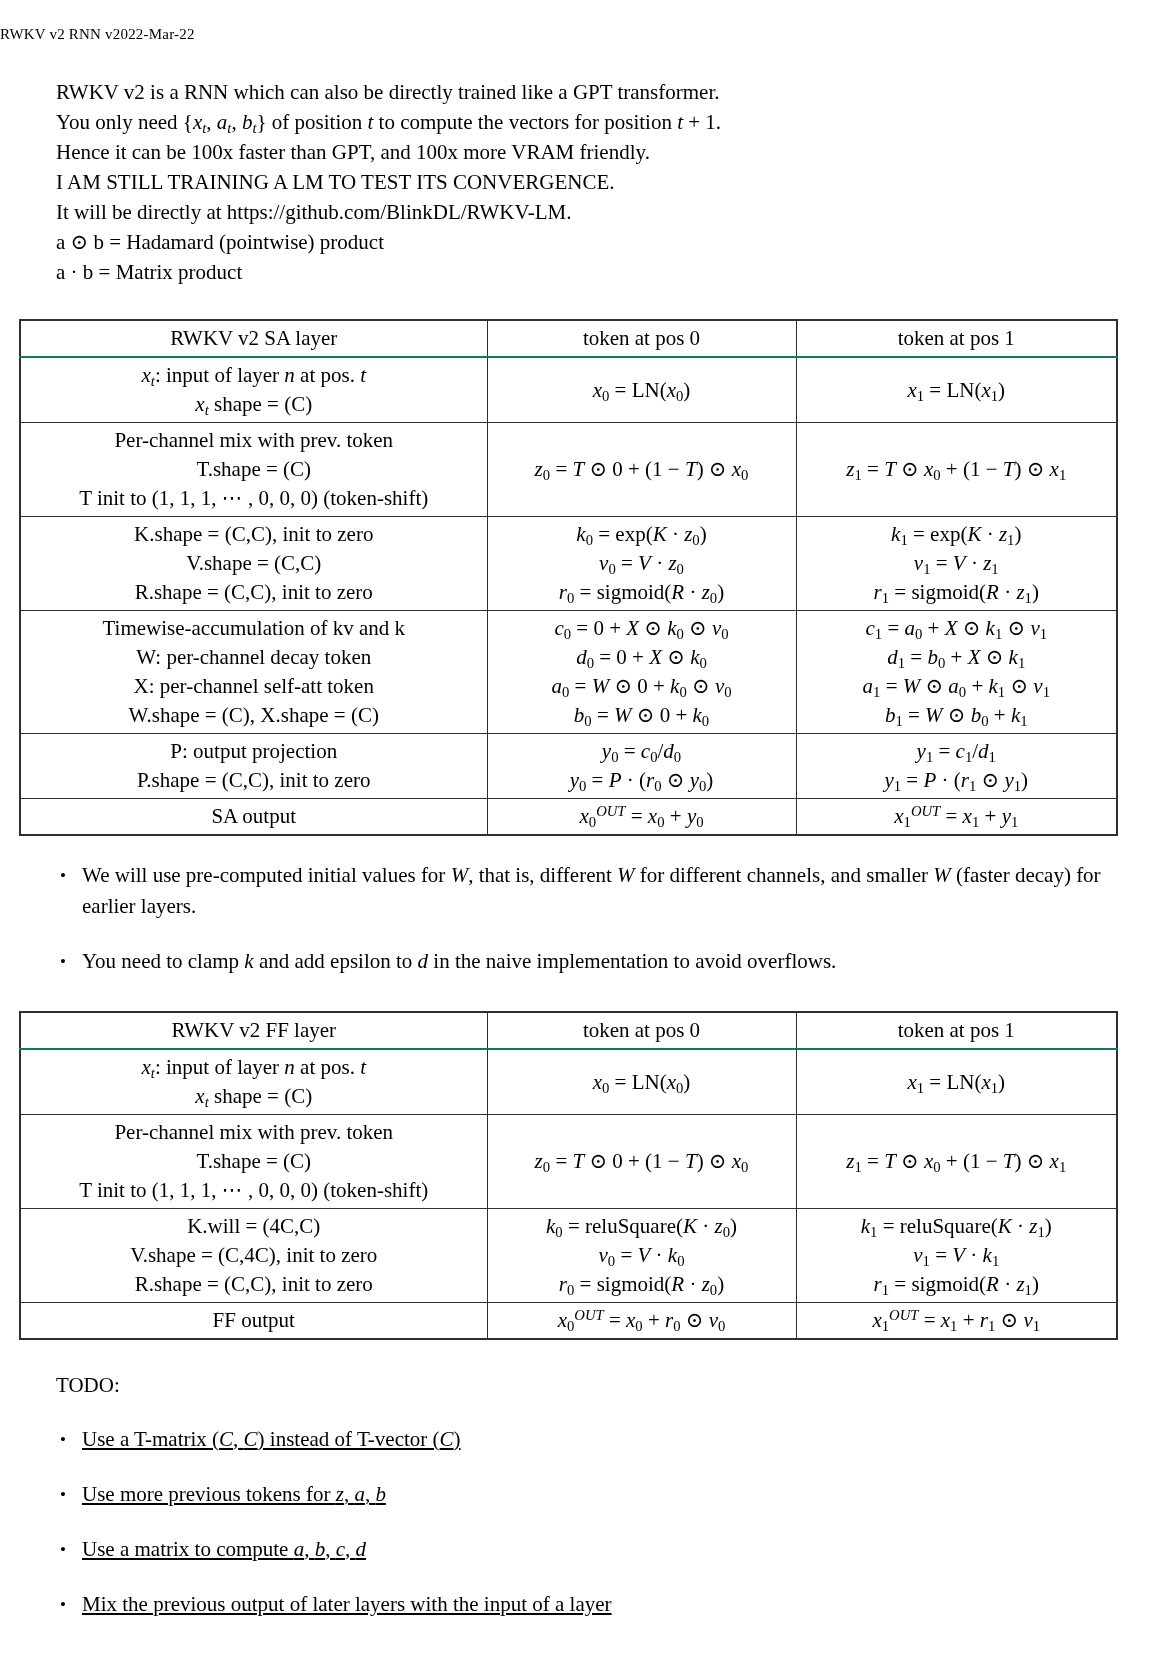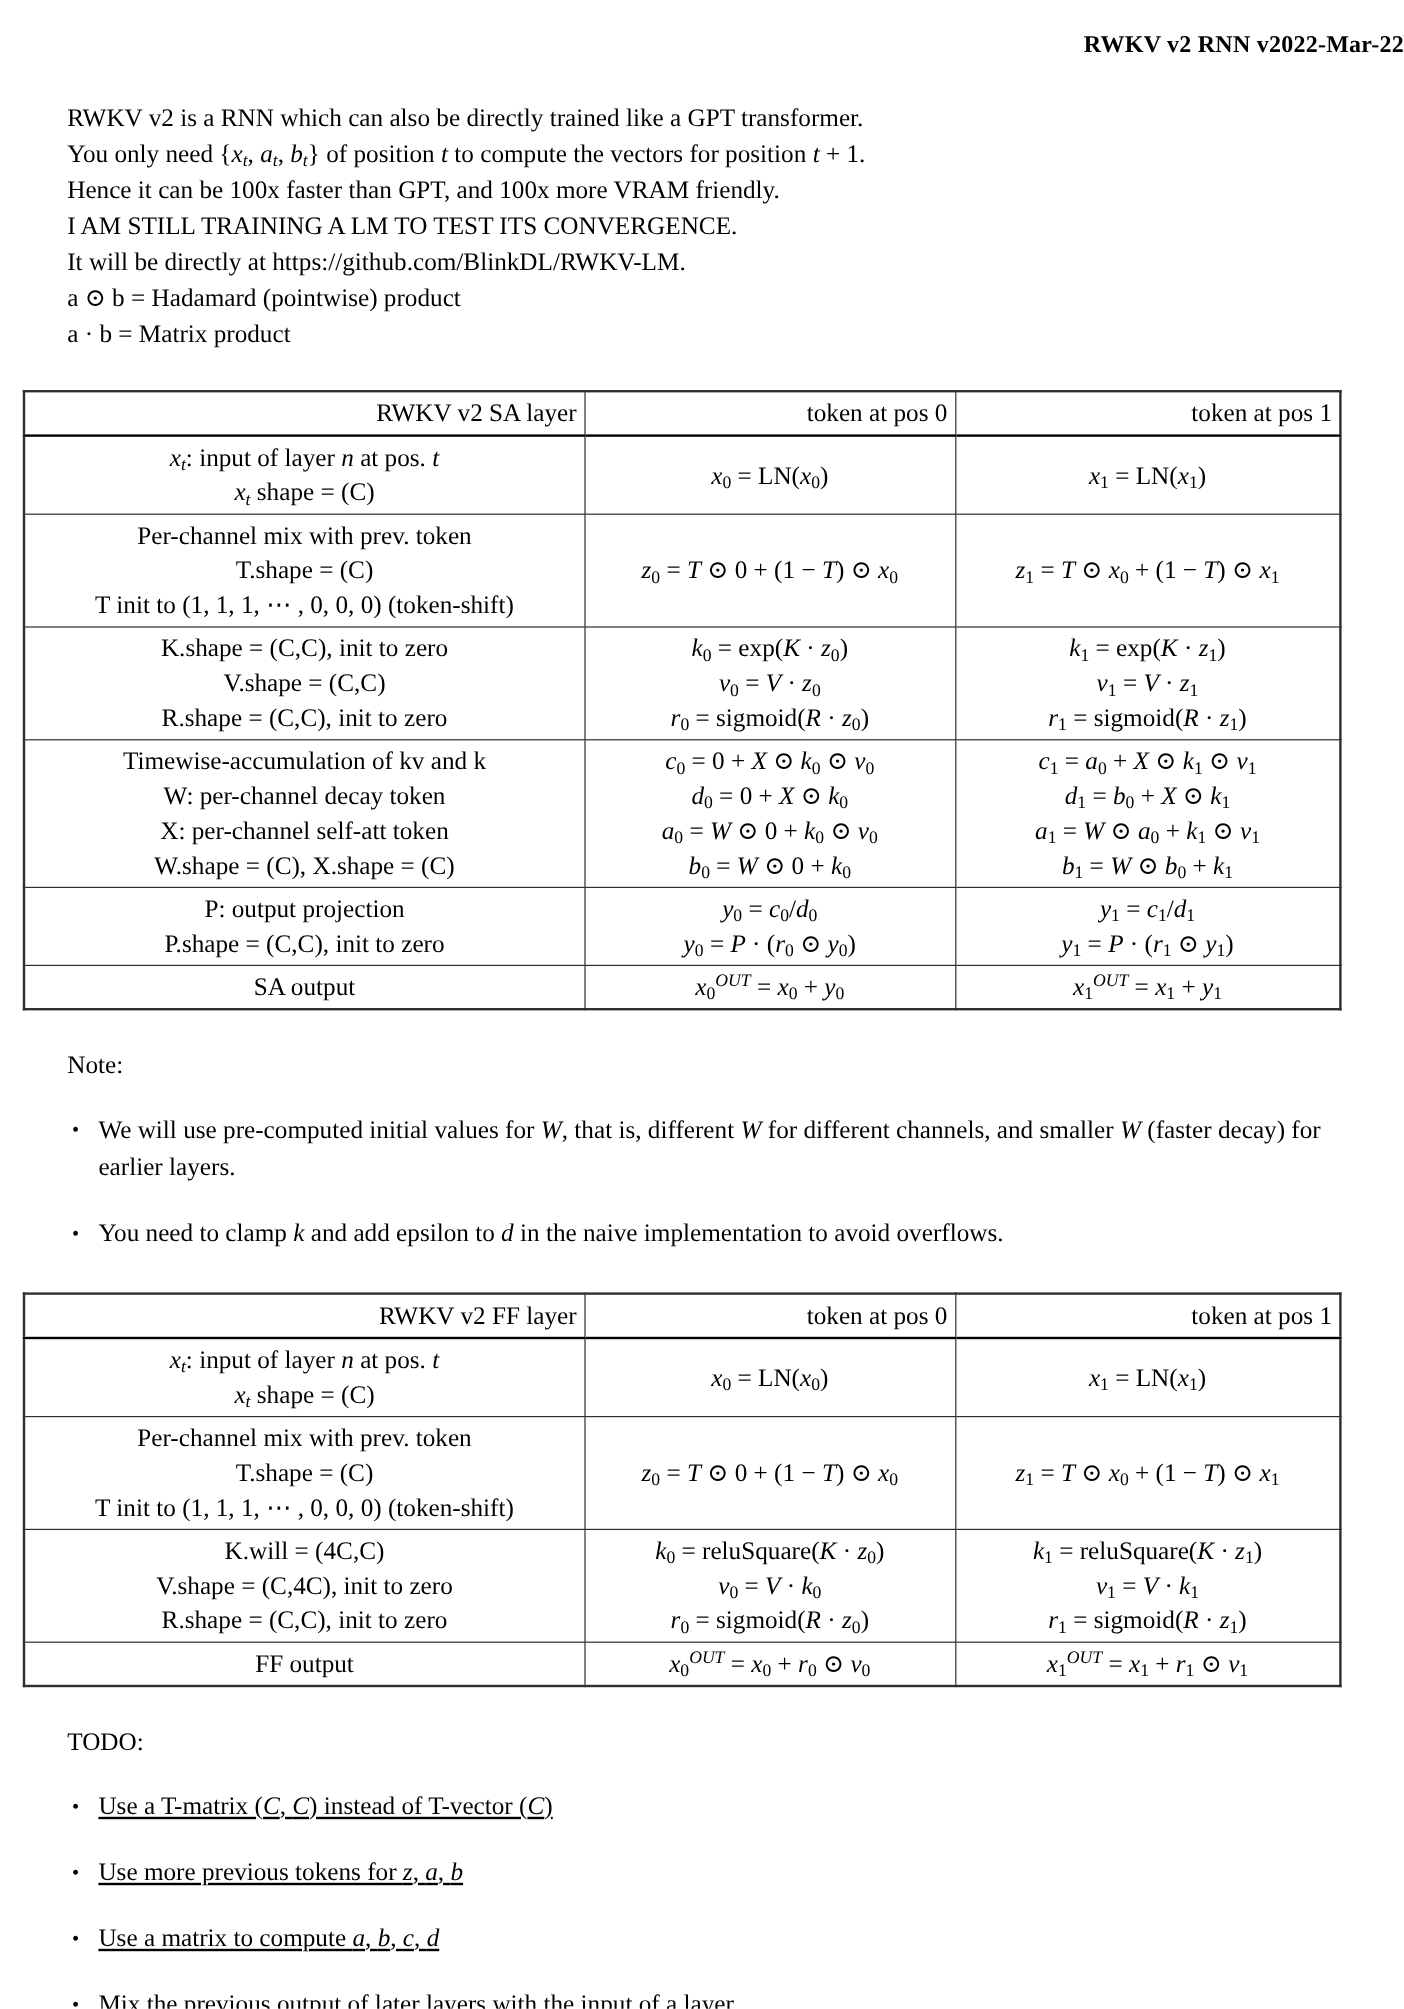--- a/index.html
+++ b/index.html
@@ -3,41 +3,41 @@
 <meta charset="utf-8">
 <style>
   html,body{margin:0;padding:0;}
   body{
     width:1170px;height:1674px;overflow:hidden;background:#ffffff;color:#000000;
     font-family:"Liberation Serif","DejaVu Serif","DejaVu Sans",serif;
     font-size:21px;
   }
   .page{position:relative;width:1170px;height:1674px;}
   .doc-title{
-    text-align:right;font-weight:bold;font-size:20px;
+    text-align:left;font-weight:normal;font-size:15px;
     margin:26px 0 34px 0;letter-spacing:.2px;
   }
   .intro{margin:0 0 0 56px;line-height:30px;}
   .mline i{font-style:italic;}
   sub,sup{font-size:70%;line-height:0;}
   sub{vertical-align:-0.25em;}
   sup{vertical-align:0.5em;}
 
   table.sheet{
     border-collapse:collapse;table-layout:fixed;
     width:1097px;margin-left:19px;
     border:2px solid #2f2f2f;
   }
   table.sheet th,table.sheet td{
     border:1px solid #2f2f2f;
     text-align:center;vertical-align:middle;
     padding:3px 6px;line-height:29px;
     font-weight:normal;
   }
-  table.sheet thead th{border-bottom:2px solid #000000;text-align:right;}
+  table.sheet thead th{border-bottom:2px solid #0f766e;}
   .t1{margin-top:32px;}
   .t2{margin-top:34px;}
 
   .section-heading{margin:30px 0 0 56px;line-height:30px;}
   ul.bullets{
     list-style:none;margin:24px 0 0 0;padding:0 40px 0 58px;line-height:31px;
   }
   ul.bullets li{position:relative;padding-left:24px;margin-bottom:21px;margin-top:24px;}
   ul.bullets li::before{
     content:"•";position:absolute;left:2px;top:0;font-size:17px;
@@ -159,21 +159,20 @@
             <div class="mline"><i>x</i><sub>0</sub><sup><i>OUT</i></sup> = <i>x</i><sub>0</sub> + <i>y</i><sub>0</sub></div>
           </td>
           <td>
             <div class="mline"><i>x</i><sub>1</sub><sup><i>OUT</i></sup> = <i>x</i><sub>1</sub> + <i>y</i><sub>1</sub></div>
           </td>
         </tr>
       </tbody>
     </table>
 
   <div class="note-block">
-    <div class="section-heading">Note:</div>
     <ul class="bullets">
         <li class="mline">We will use pre-computed initial values for <i>W</i>, that is, different <i>W</i> for different channels, and smaller <i>W</i> (faster decay) for earlier layers.</li>
         <li class="mline">You need to clamp <i>k</i> and add epsilon to <i>d</i> in the naive implementation to avoid overflows.</li>
       </ul>
   </div>
 
   <table class="sheet t2">
     <colgroup>
       <col style="width:467px">
         <col style="width:309px">

